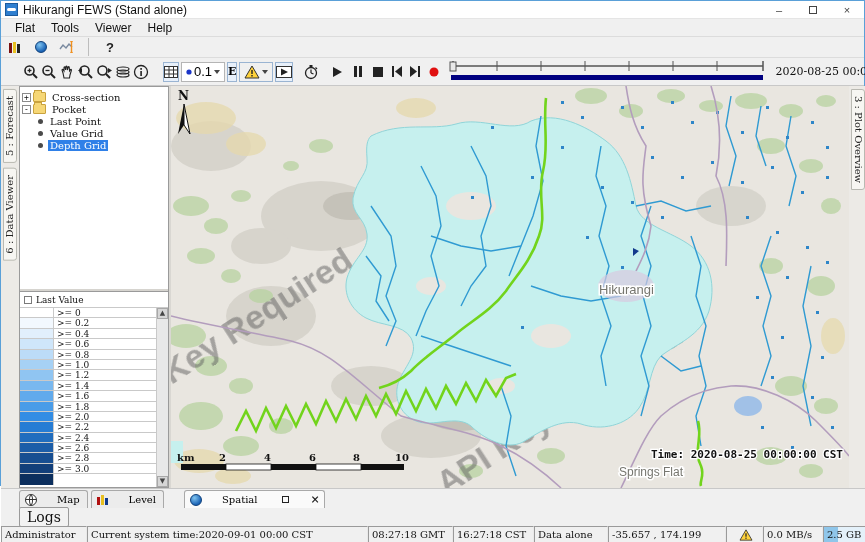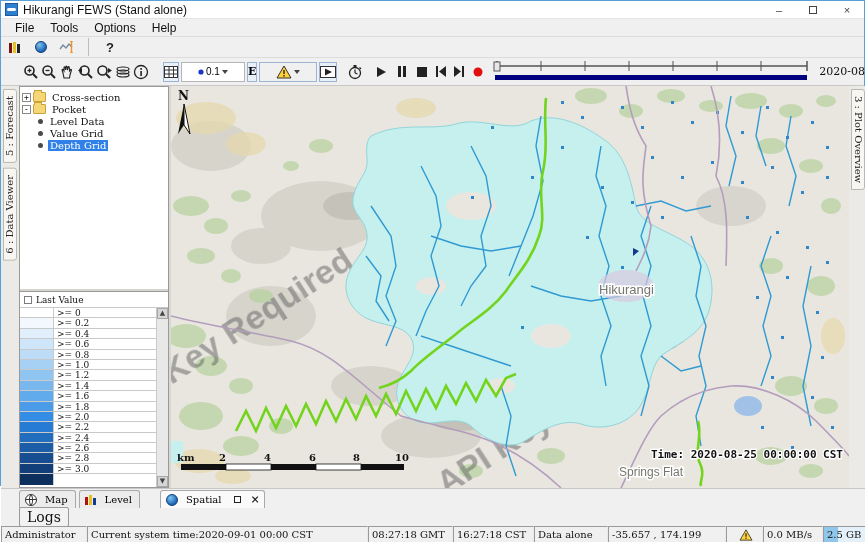--- a/index.html
+++ b/index.html
@@ -27,21 +27,21 @@
 
   
   .toolbar1 { height:21px; background:#f0f0f0; display:flex; align-items:center;
     padding-left:4px; gap:6px; border-bottom:1px solid #dcdcdc; }
   .toolbar2 { height:28px; background:#f0f0f0; display:flex; align-items:center;
     padding-left:22px; gap:2px; border-bottom:1px solid #c8c8c8; }
   .tb-sep { width:1px; height:18px; background:#bdbdbd; margin:0 5px; }
   .ibtn { width:20px; height:20px; display:flex; align-items:center; justify-content:center; }
   .ibtn.framed { border:1px solid #9ab4d2; background:#e8f0fa; }
   .drop { display:flex; align-items:center; border:1px solid #b5b5b5; background:#fff;
-    height:20px; padding:0 16px; font-size:10px; gap:2px; }
+    height:20px; padding:0 4px; font-size:13px; gap:2px; }
   .caret { width:0; height:0; border-left:3px solid transparent; border-right:3px solid transparent;
     border-top:4px solid #444; }
   .help-q { font-size:13px; font-weight:bold; color:#222; }
   .timeline { margin-left:8px; }
   .tb-datetime { font-family:"DejaVu Serif", serif; font-size:11px; color:#111;
     margin-left:6px; white-space:nowrap; }
 
   
   .main { position:absolute; top:85px; left:0; width:865px; height:402px; display:flex; }
   .vtabs { width:18px; background:#eceae6; display:flex; flex-direction:column;
@@ -88,21 +88,21 @@
     font-size:7px; line-height:9px; text-align:center; color:#444; }
 
   .splitter { width:2px; background:#d9d7d2; }
 
   .map-wrap { width:678px; height:402px; position:relative; background:#e9e6e0; overflow:hidden; }
 
   
   .bottom-tabs { position:absolute; top:487px; left:0; width:865px; height:20px;
     background:#f0f0f0; display:flex; align-items:flex-end; padding-left:18px; gap:3px;
     border-top:1px solid #c8c8c8; font-family:"DejaVu Serif", serif; font-size:10px; }
-  .btab { display:flex; align-items:center; gap:8px; background:#ececec;
+  .btab { display:flex; align-items:center; gap:20px; background:#ececec;
     border:1px solid #a9a9a9; border-bottom:none; border-radius:3px 3px 0 0;
     padding:2px 7px 2px 5px; height:18px; }
   .btab.active { background:#fafafa; padding-right:4px; }
   .tab-x { font-size:11px; font-weight:bold; color:#222; margin-left:2px; }
   .tab-max { width:7px; height:7px; border:1px solid #222; margin-left:4px; }
   .globe-ico { width:12px; height:12px; border-radius:50%; flex:none; }
   .globe-wire { border:1px solid #333; position:relative; background:#fff; }
   .globe-wire:before { content:""; position:absolute; inset:0 3px; border:1px solid #333;
     border-radius:50%; }
   .globe-wire:after { content:""; position:absolute; top:4px; left:0; right:0; height:1px;
@@ -134,23 +134,23 @@
     <div class="win-ctrls">
       <div class="win-btn">–</div>
       <div class="win-btn">
         <span class="wb-sq"></span>
         </div>
       <div class="win-btn">×</div>
     </div>
   </div>
 
   <div class="menubar">
-    <span class="menu-item">File</span>
+    <span class="menu-item">Flat</span>
     <span class="menu-item">Tools</span>
-    <span class="menu-item">Options</span>
+    <span class="menu-item">Viewer</span>
     <span class="menu-item">Help</span>
   </div>
 
   <div class="toolbar1">
     <span class="ibtn">
       <span class="bars-ico">
           <i style="height:10px;background:#7a1010"></i>
           <i style="height:11px;background:#e8c020"></i>
           <i style="height:9px;background:#222"></i>
         </span>
@@ -324,21 +324,21 @@
           <span class="folder"></span>
           <span class="tlabel">Cross-section</span>
         </div>
         <div class="trow">
           <span class="expander">-</span>
           <span class="folder"></span>
           <span class="tlabel">Pocket</span>
         </div>
         <div class="trow leaf">
           <span class="bullet"></span>
-          <span class="tlabel">Level Data</span>
+          <span class="tlabel">Last Point</span>
         </div>
         <div class="trow leaf">
           <span class="bullet"></span>
           <span class="tlabel">Value Grid</span>
         </div>
         <div class="trow leaf">
           <span class="bullet"></span>
           <span class="tlabel sel">Depth Grid</span>
         </div>
       </div>

